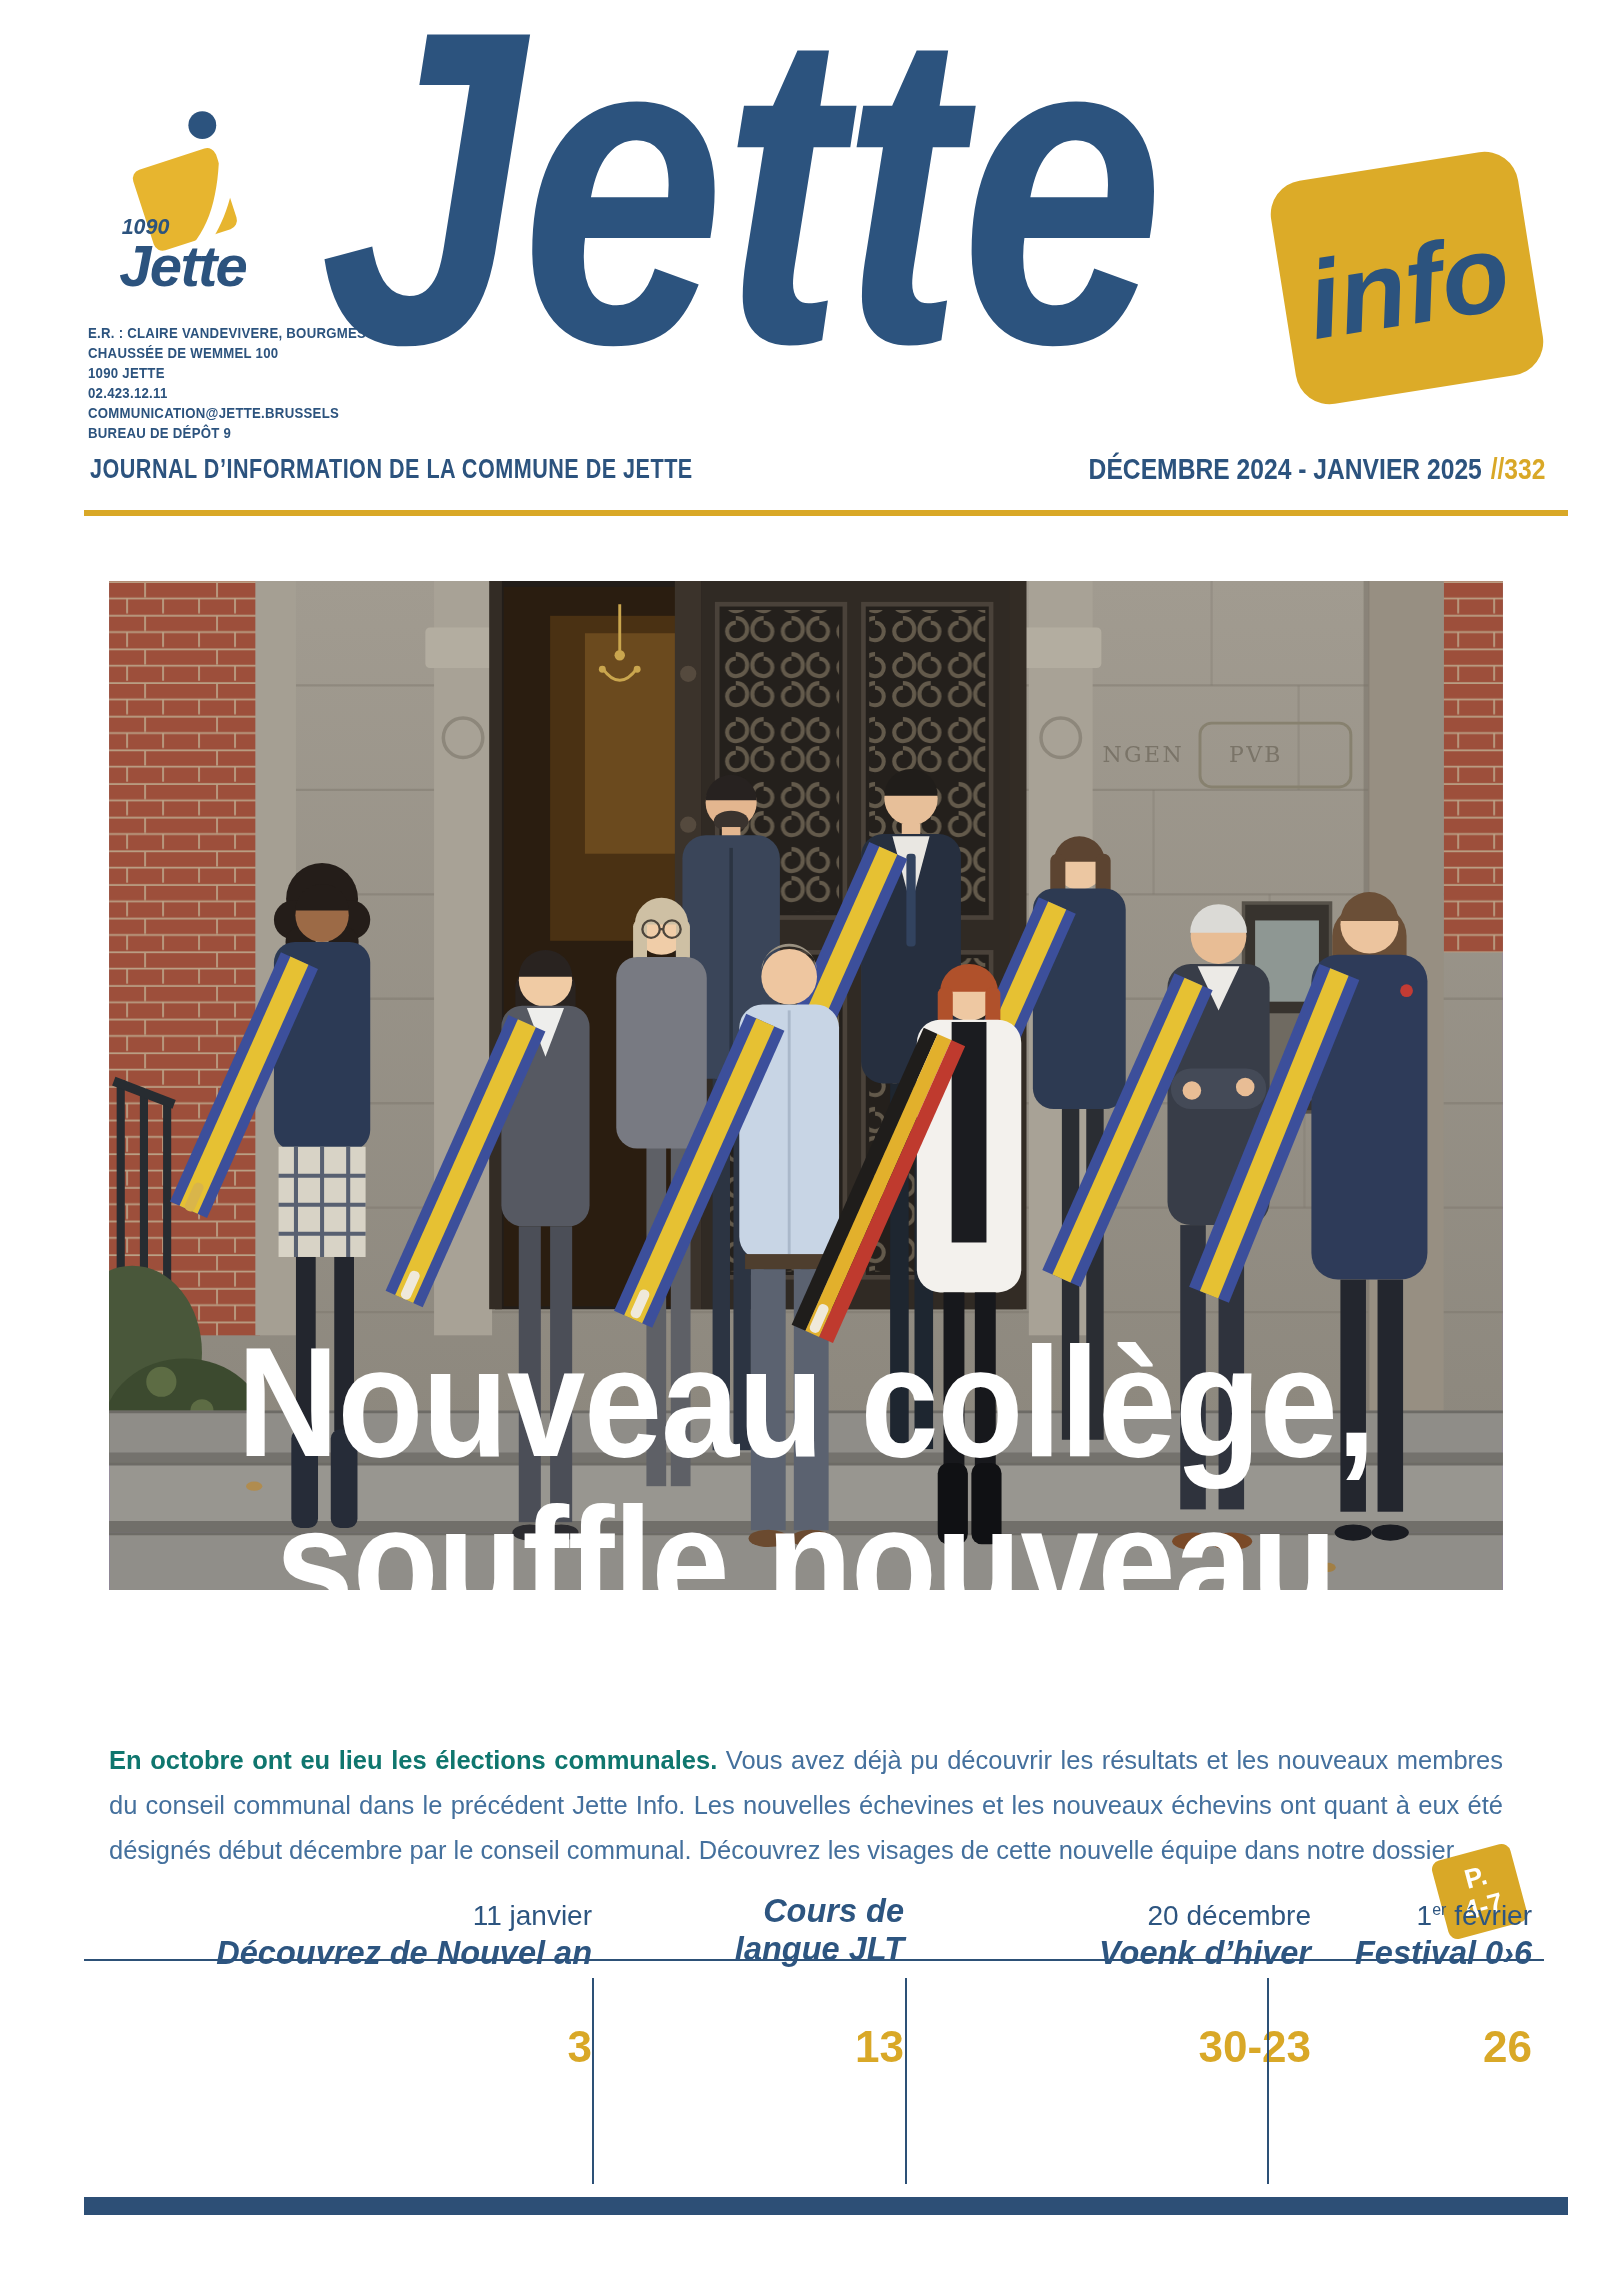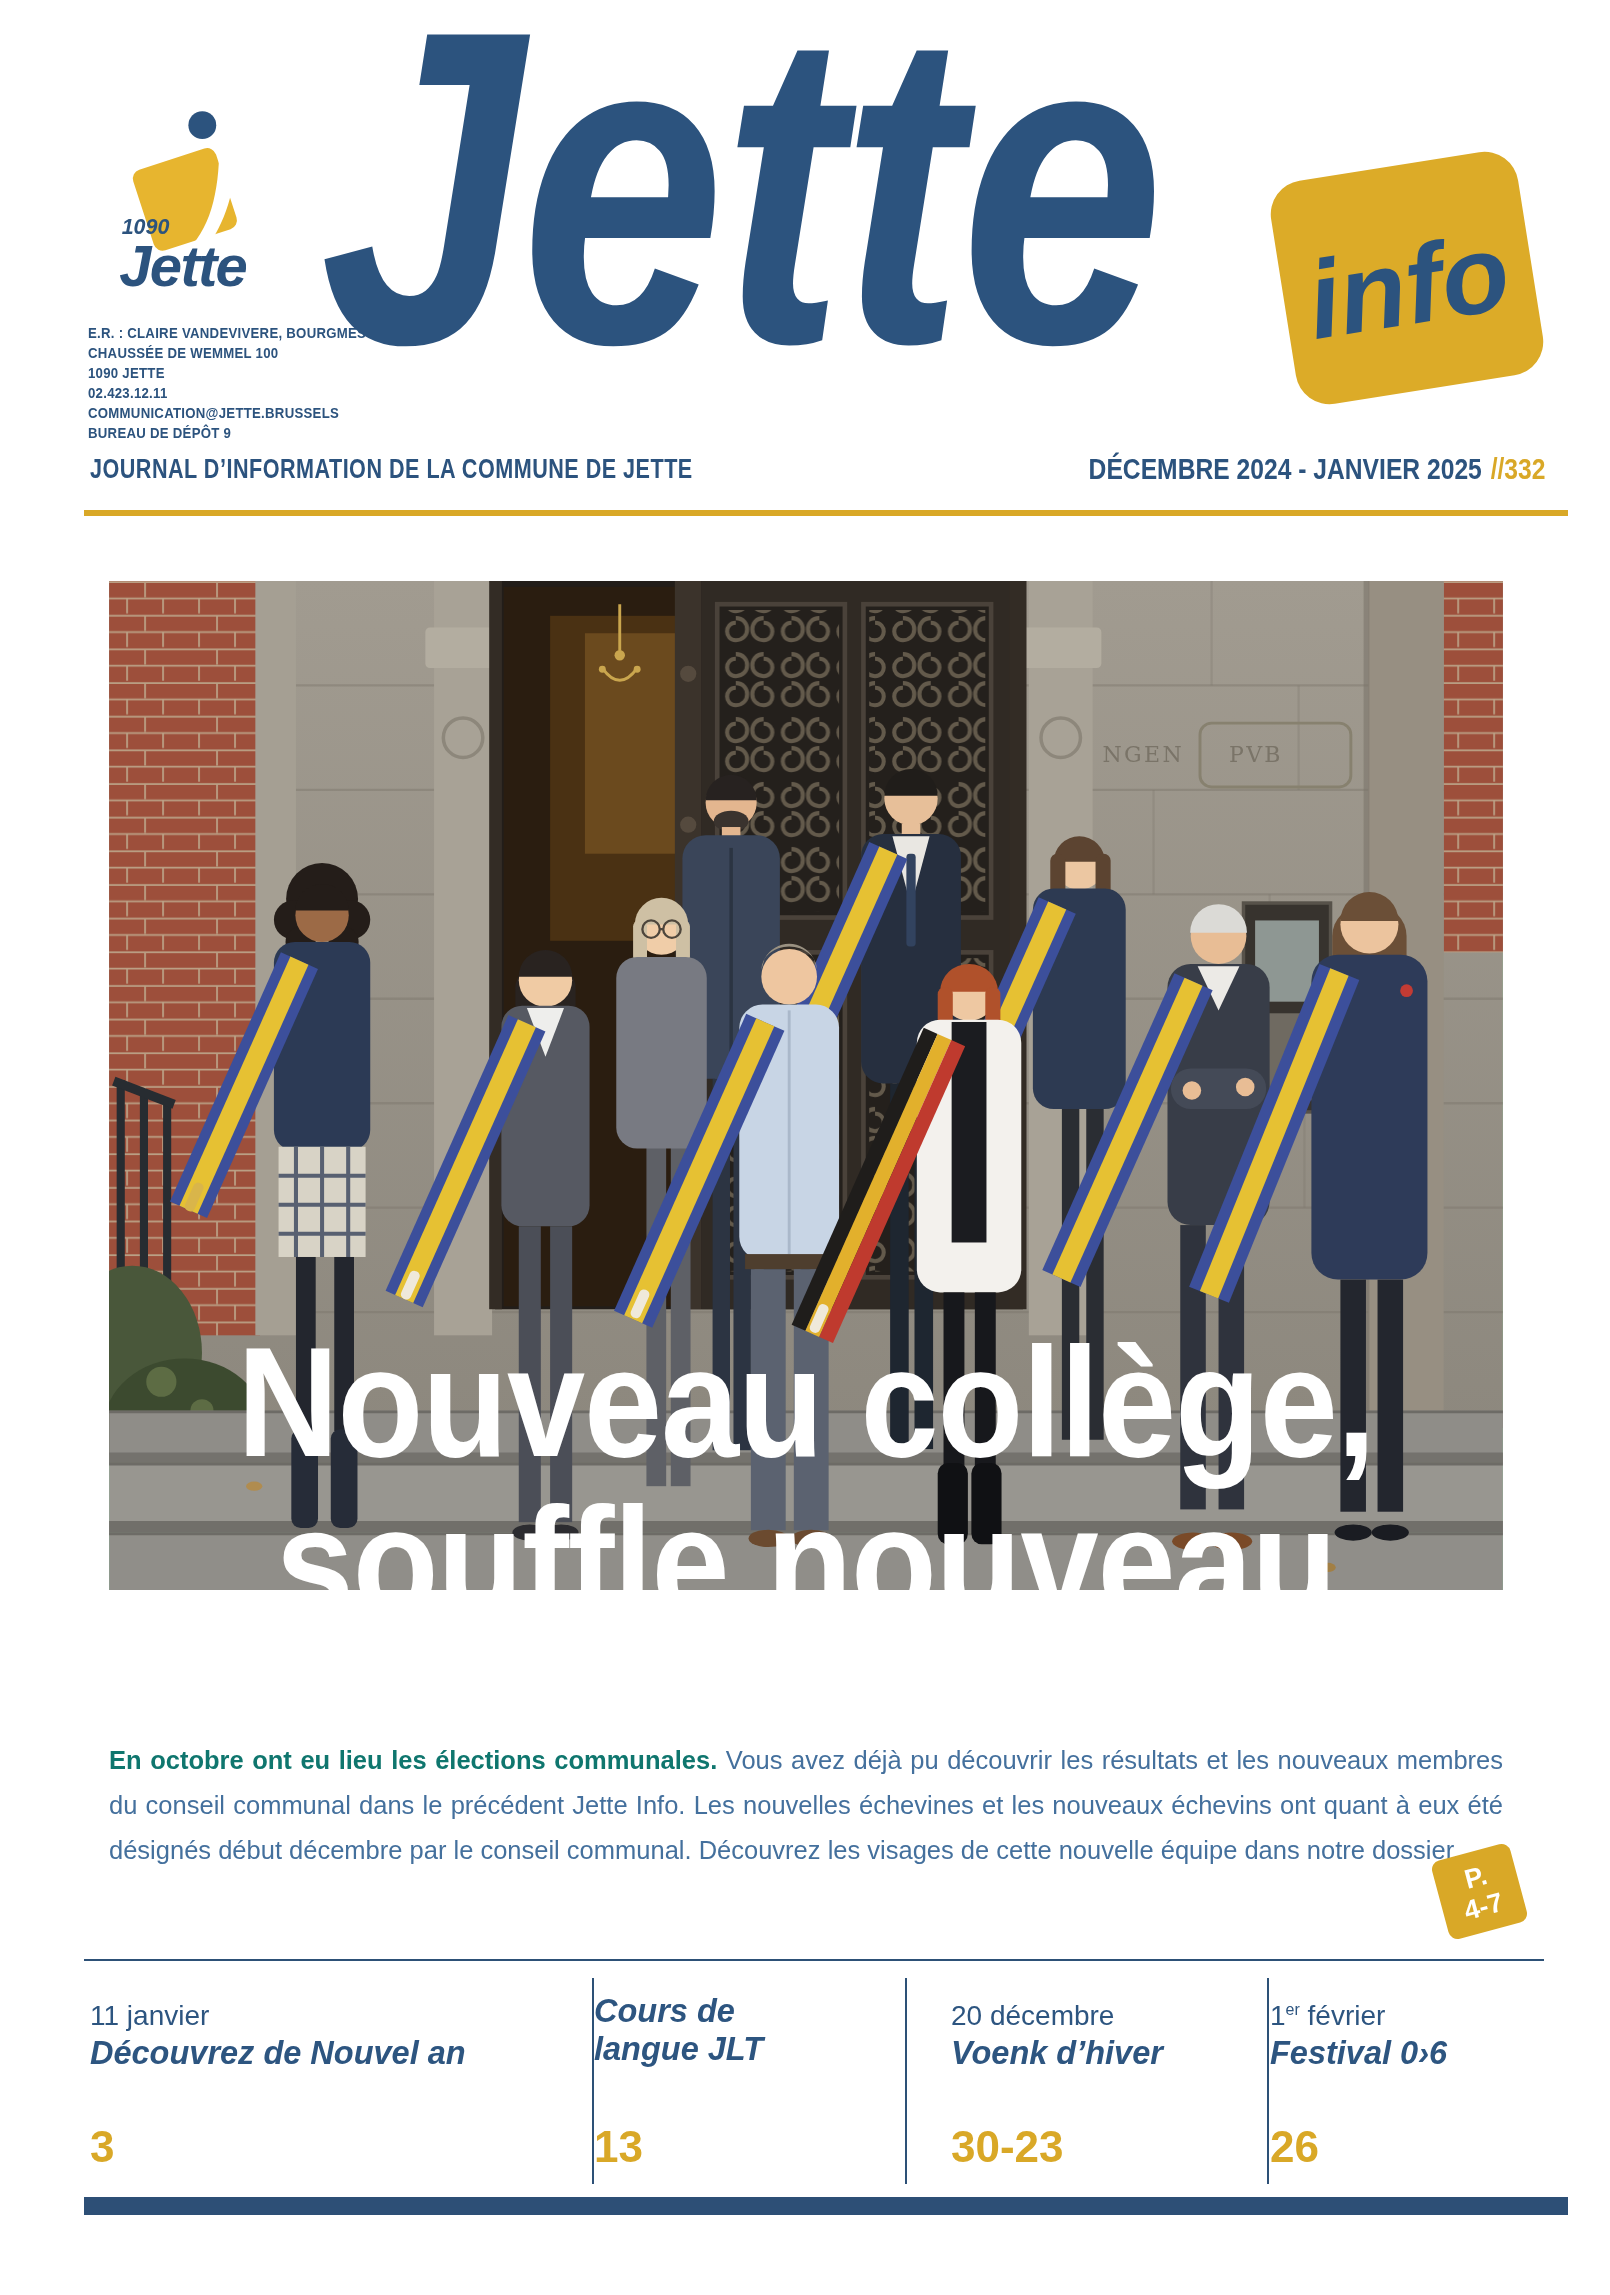--- a/index.html
+++ b/index.html
@@ -25,38 +25,38 @@
   
   #strip-left{left:90px;top:454px;color:#2c537e;font-size:27px;font-weight:bold;
         letter-spacing:0.6px;transform:scaleX(.8);transform-origin:left top;white-space:nowrap;}
   #strip-right{right:65px;top:453px;font-size:29px;font-weight:bold;
         transform:scaleX(.85);transform-origin:right top;white-space:nowrap;}
   #strip-right .date{color:#2c537e;}
   #strip-right .issue{color:#d9a827;margin-left:10.4px;}
   #gold-rule{left:84px;top:510px;width:1484px;height:6.4px;background:#d9a827;}
 
   
-  #photo{left:109px;top:581px;width:1394px;height:1009px;background:#86efac;overflow:hidden;}
+  #photo{left:109px;top:581px;width:1394px;height:1009px;background:#8b5cf6;overflow:hidden;}
   #headline{left:109px;top:1322px;width:1394px;text-align:center;color:#ffffff;
         font-weight:bold;font-size:156px;line-height:160px;letter-spacing:-1.2px;
         transform:scaleX(.90);transform-origin:center top;}
 
   
   #intro{left:109px;top:1738px;width:1394px;font-size:25.5px;line-height:45px;
         text-align:justify;color:#44709d;}
   #intro .lead{font-weight:bold;color:#0f766e;}
   #pages-badge{left:1439px;top:1851px;width:81px;height:81px;background:#d9a827;
         border-radius:9.3px;transform:rotate(-15deg);color:#ffffff;font-weight:bold;
         font-size:27px;line-height:30px;text-align:center;display:flex;flex-direction:column;
         align-items:center;justify-content:center;}
 
   
   #thin-rule{left:84px;top:1959px;width:1460px;height:1.7px;background:#2d5177;}
   .event-divider{top:1978px;width:2.3px;height:206px;background:#2d5177;}
-  .event{top:1992px;text-align:left;color:#2d5580;}
+  .event{top:1892px;text-align:right;color:#2d5580;}
   .event-text{height:132px;}
   .event-date{font-size:28px;line-height:36px;}
   .event-date sup{font-size:16px;}
   .event-title{font-size:32.5px;font-weight:bold;line-height:38px;font-style:italic;}
   .event-page{font-size:44px;font-weight:bold;color:#d9a827;line-height:46px;}
   #bottom-bar{left:84px;top:2197px;width:1484px;height:18px;background:#2d4f76;}
 </style>
 </head>
 <body>
 

